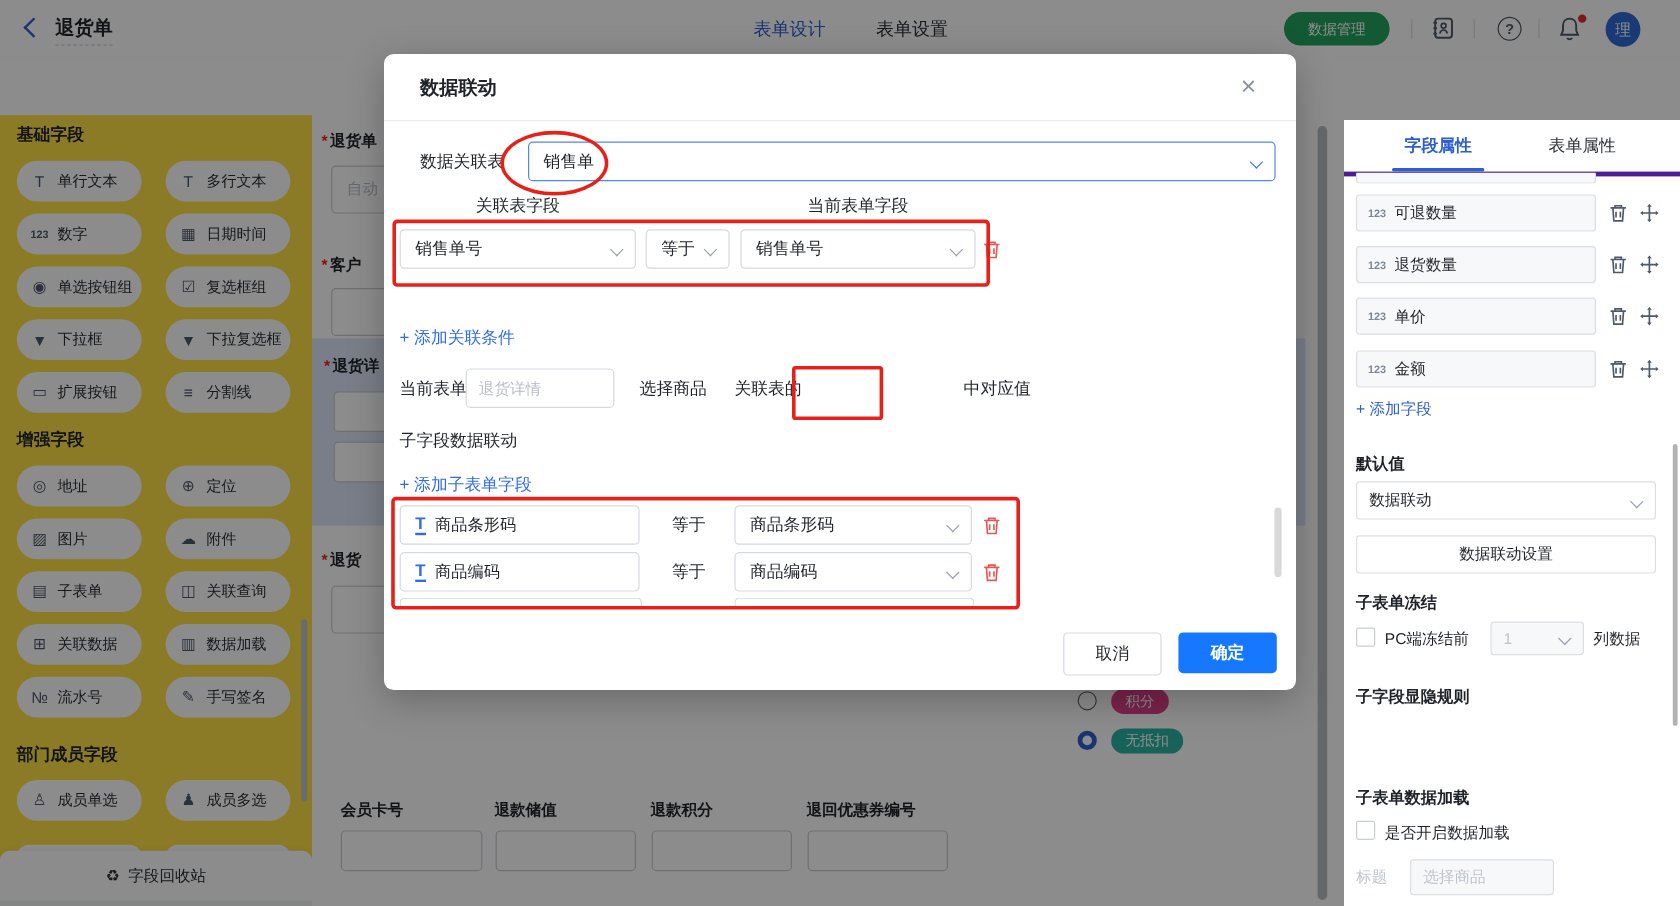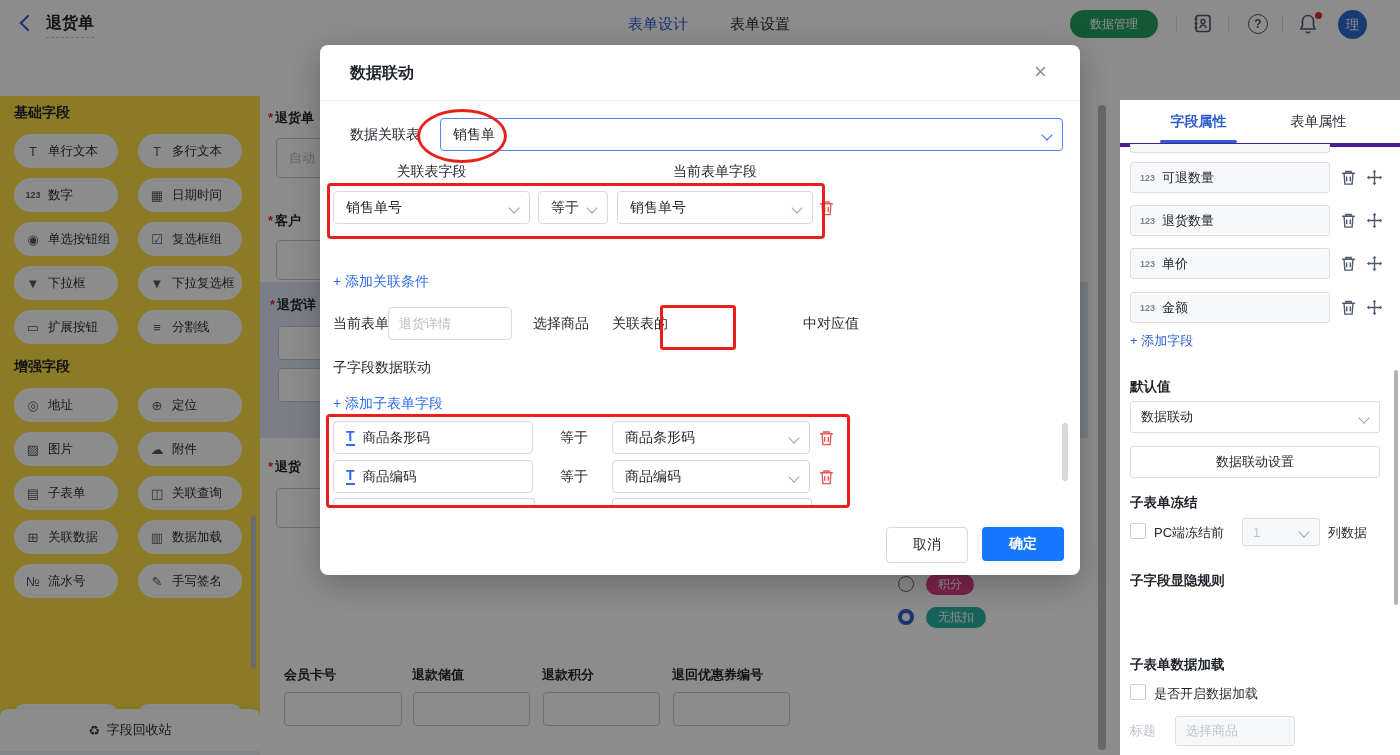--- a/index.html
+++ b/index.html
@@ -233,20 +233,33 @@
       <div class="fpill">
           <span class="ic">№</span>
           <span>流水号</span>
         </div>
       <div class="fpill">
           <span class="ic">✎</span>
           <span>手写签名</span>
         </div>
     </div>
   </div>
+  <div class="abs lsec" style="top:524px;">
+    <h4>部门成员字段</h4>
+    <div class="pill-grid">
+      <div class="fpill">
+          <span class="ic">♙</span>
+          <span>成员单选</span>
+        </div>
+      <div class="fpill">
+          <span class="ic">♟</span>
+          <span>成员多选</span>
+        </div>
+    </div>
+  </div>
   <div class="abs pill-stub" style="left:14px;top:608px;width:104px;"></div>
   <div class="abs pill-stub" style="left:138px;top:608px;width:104px;"></div>
   <span class="abs lscroll"></span>
   <div class="abs recycle">
     <span>♻</span>
     <span>字段回收站</span>
   </div>
 </div>
 
 <div class="abs canvas">

